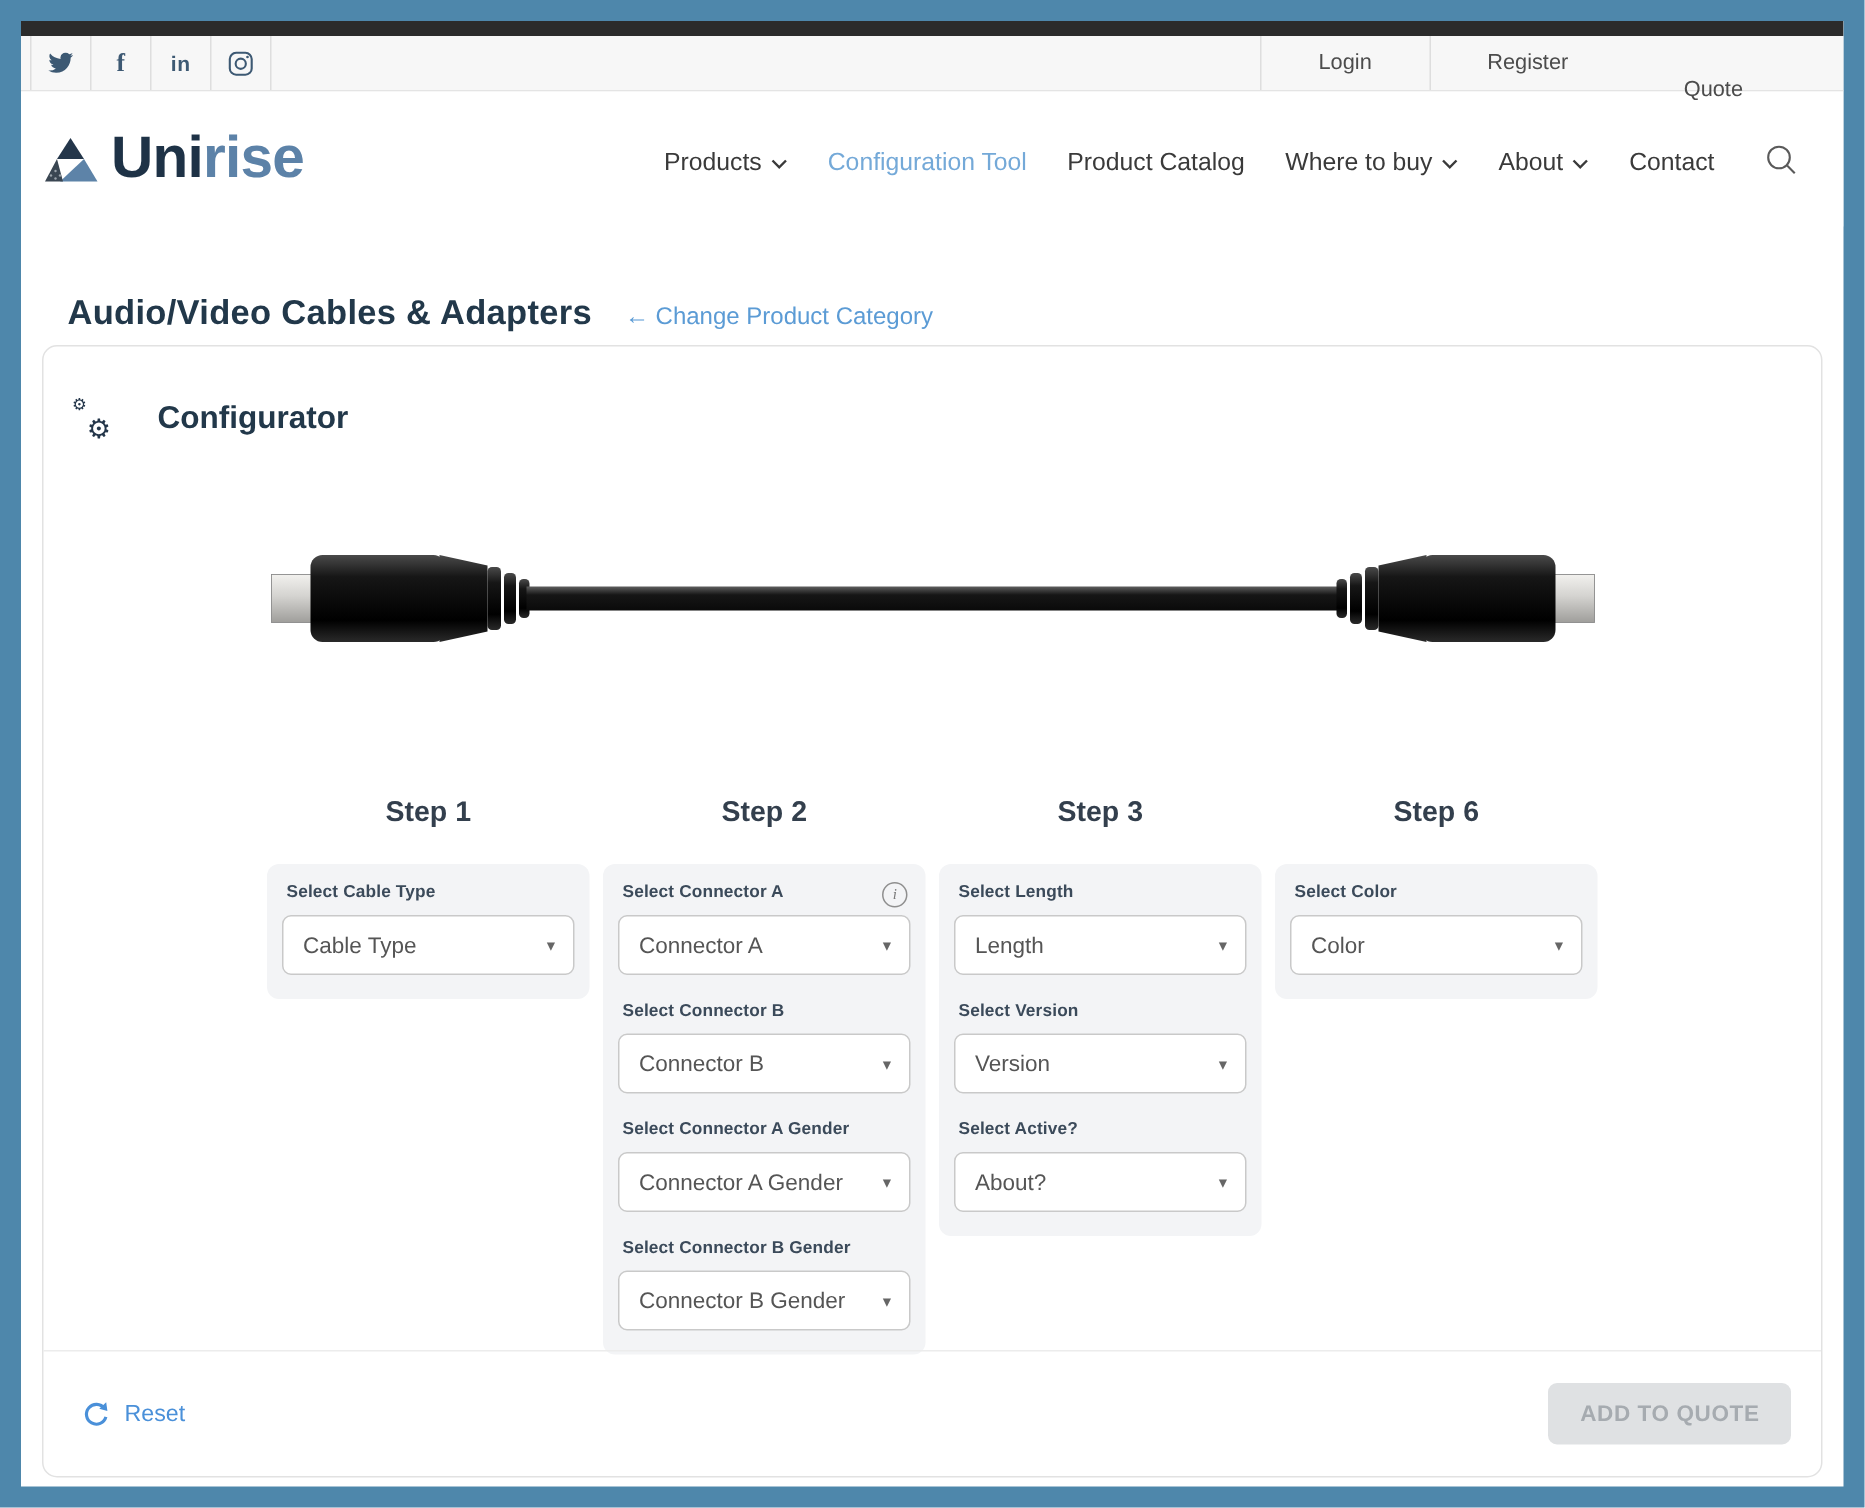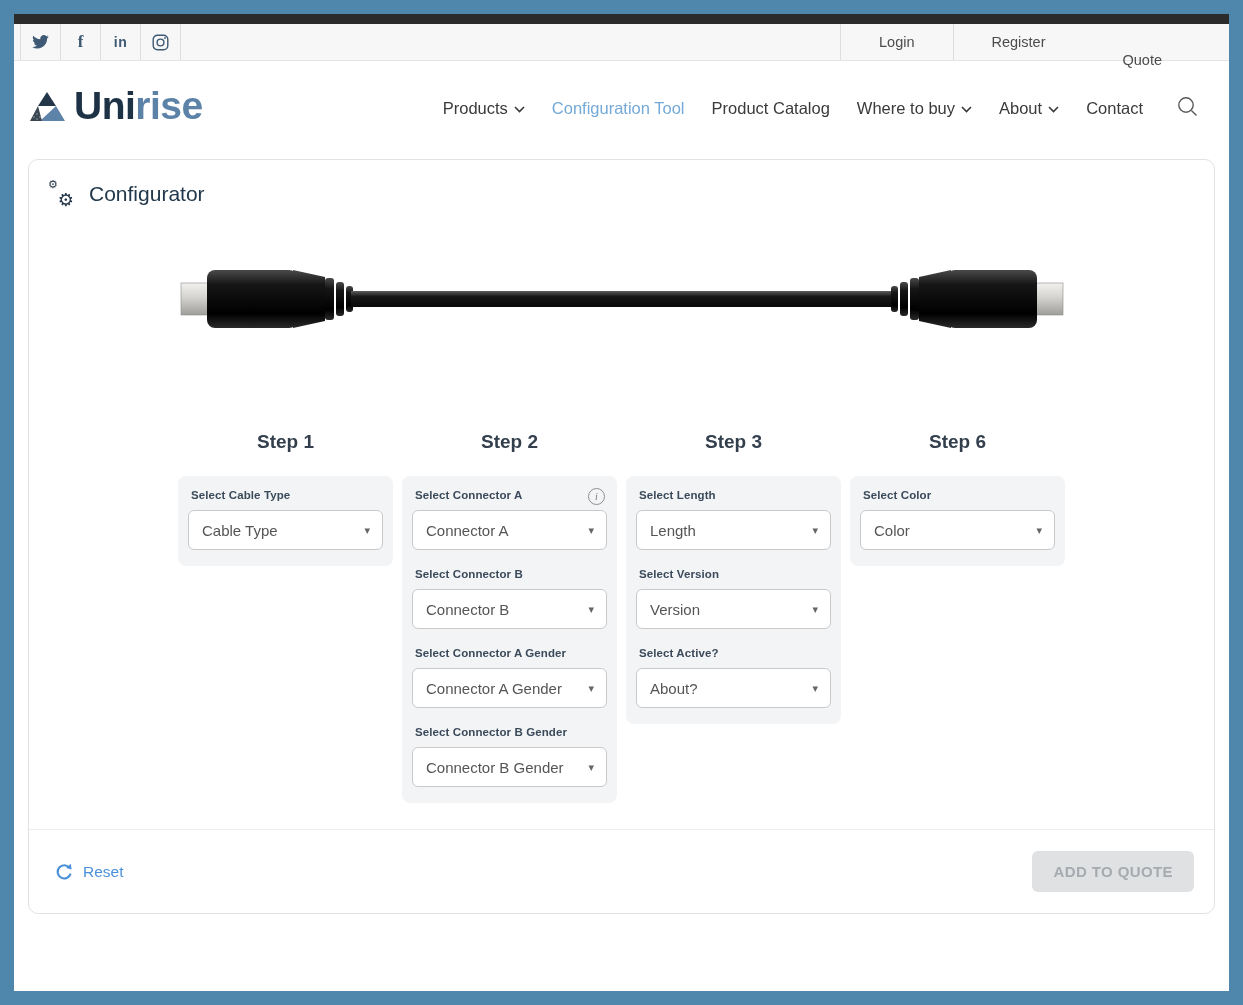--- a/index.html
+++ b/index.html
@@ -45,21 +45,21 @@
   .title-row{margin:44px 0 0 31px;display:flex;align-items:baseline;gap:22px;}
   .page-title{font-size:23px;font-weight:bold;color:#22384a;margin:0;letter-spacing:0.2px;}
   .back-link{font-size:16px;color:#5b9bd5;cursor:pointer;text-decoration:none;}
   
   .card{margin:8px 14px 0;height:755px;border:1px solid #e2e2e2;border-radius:10px;
     position:relative;background:#fff;box-sizing:border-box;}
   .card-head{display:flex;align-items:center;gap:15px;padding:20px 0 0 18px;}
   .gears{position:relative;width:27px;height:27px;color:#24364a;}
   .gear-big{position:absolute;right:0;bottom:-2px;font-size:18px;line-height:1;}
   .gear-small{position:absolute;left:1px;top:-1px;font-size:11px;line-height:1;}
-  .card-title{font-size:21px;font-weight:normal;color:#22384a;margin:0;}
+  .card-title{font-size:21px;font-weight:bold;color:#22384a;margin:16px;}
   
   .cable-wrap{margin-top:56px;display:flex;justify-content:center;}
   
   .steps{margin-top:96px;display:flex;justify-content:center;gap:9px;align-items:flex-start;}
   .col{width:215px;}
   .step-title{text-align:center;font-size:19px;font-weight:bold;color:#333f4d;margin:0 0 23px;}
   .panel{background:#f3f4f6;border-radius:8px;padding:13px 10px 16px;box-sizing:border-box;}
   .fgroup + .fgroup{margin-top:18px;}
   .flabel{font-size:11.5px;font-weight:bold;color:#3b4a5a;margin:0 0 9px 3px;letter-spacing:0.1px;}
   .label-row{display:flex;justify-content:space-between;align-items:flex-start;}
@@ -155,20 +155,24 @@
       </div>
       <div class="search-btn">
         <svg width="23" height="23" viewBox="0 0 23 23" fill="none" stroke="#5a5a5a" stroke-width="1.4">
             <circle cx="10" cy="10" r="7.2"></circle>
             <line x1="15.4" y1="15.4" x2="20.5" y2="20.5"></line>
           </svg>
       </div>
     </nav>
   </div>
 
+  <div class="title-row">
+    <h1 class="page-title">Audio/Video Cables &amp; Adapters</h1>
+    <a class="back-link">← Change Product Category</a>
+  </div>
 
   <div class="card">
 
     <div class="card-head">
       <div class="gears">
         <span class="gear-small">⚙</span>
         <span class="gear-big">⚙</span>
       </div>
       <h2 class="card-title">Configurator</h2>
     </div>

